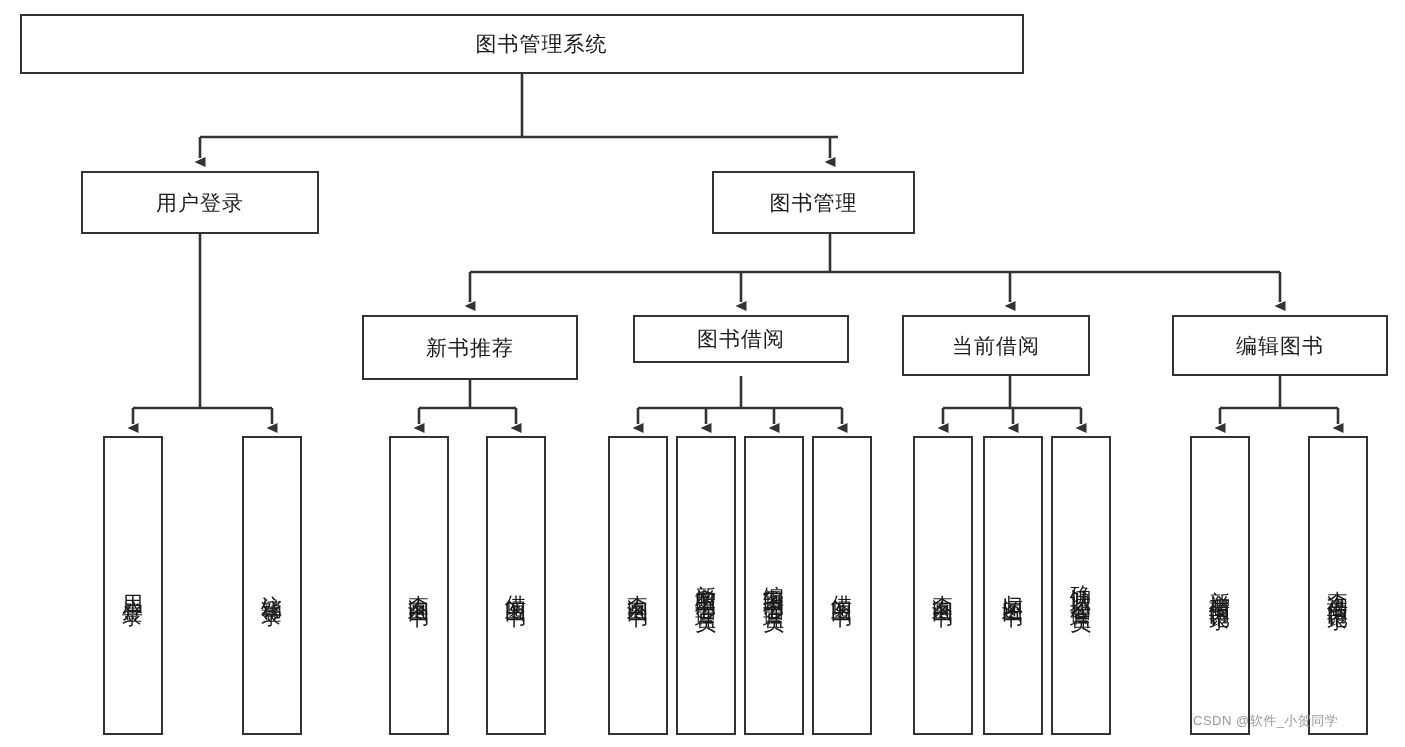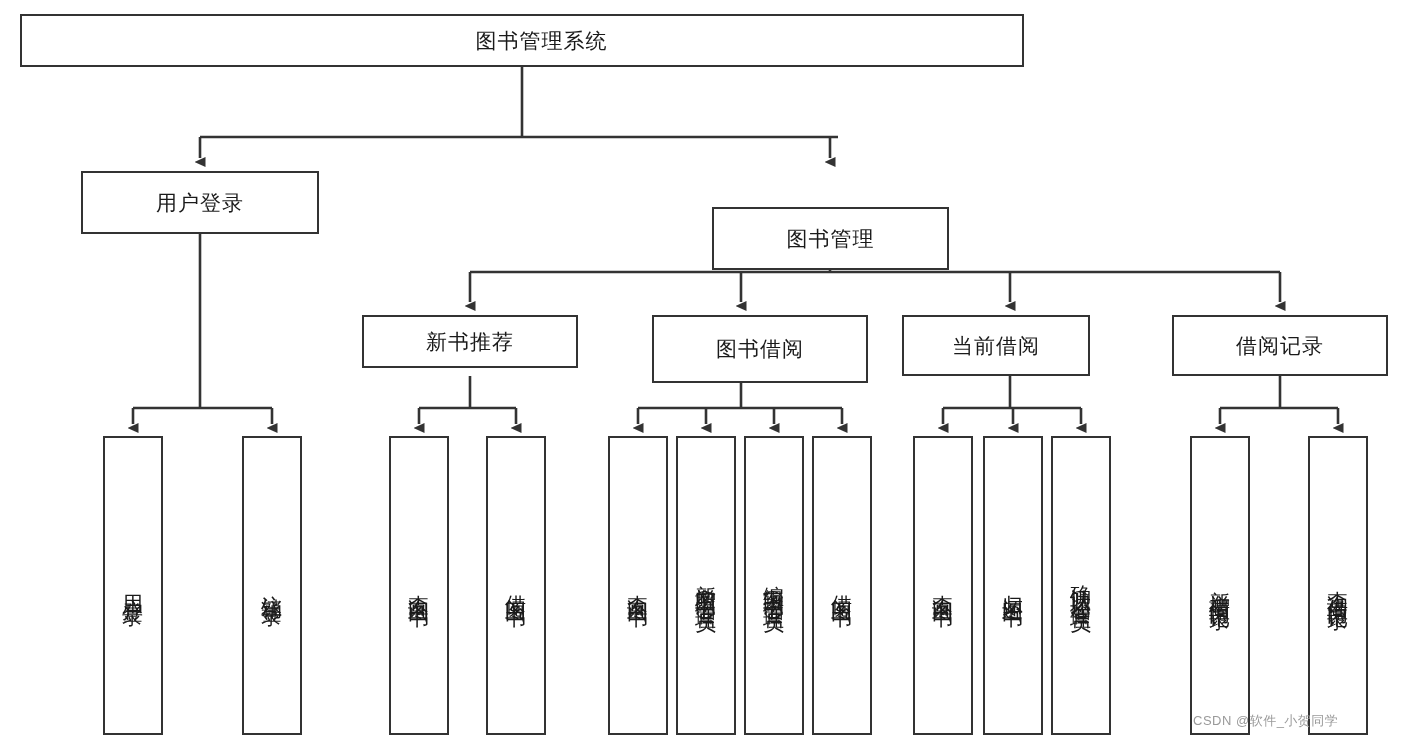--- a/index.html
+++ b/index.html
@@ -113,40 +113,40 @@
       <path d="M1081,408 L1081,424" marker-end="url(#arrow)"></path>
 
       <path d="M1280,376 L1280,408"></path>
       <path d="M1220,408 L1338,408"></path>
       <path d="M1220,408 L1220,424" marker-end="url(#arrow)"></path>
       <path d="M1338,408 L1338,424" marker-end="url(#arrow)"></path>
     </g>
   </svg>
 
   <div id="nodes">
-      <div class="node horiz" style="left: 20px; top: 14px; width: 1004px; height: 53px; padding-left: 39px;">
+      <div class="node horiz" style="left: 20px; top: 14px; width: 1004px; height: 60px; padding-left: 39px;">
         <span class="lbl">图书管理系统</span>
       </div>
       <div class="node horiz" style="left: 81px; top: 171px; width: 238px; height: 63px;">
         <span class="lbl">用户登录</span>
       </div>
-      <div class="node horiz" style="left: 712px; top: 171px; width: 237px; height: 63px; margin-top: 36px;">
+      <div class="node horiz" style="left: 712px; top: 171px; width: 203px; height: 63px;">
         <span class="lbl">图书管理</span>
       </div>
-      <div class="node horiz" style="left: 362px; top: 315px; width: 216px; height: 53px;">
+      <div class="node horiz" style="left: 362px; top: 315px; width: 216px; height: 65px;">
         <span class="lbl">新书推荐</span>
       </div>
-      <div class="node horiz" style="left: 633px; top: 315px; width: 216px; height: 68px; margin-left: 19px;">
+      <div class="node horiz" style="left: 633px; top: 315px; width: 216px; height: 48px;">
         <span class="lbl">图书借阅</span>
       </div>
       <div class="node horiz" style="left: 902px; top: 315px; width: 188px; height: 61px;">
         <span class="lbl">当前借阅</span>
       </div>
       <div class="node horiz" style="left: 1172px; top: 315px; width: 216px; height: 61px;">
-        <span class="lbl">借阅记录</span>
+        <span class="lbl">编辑图书</span>
       </div>
       <div class="node vert" style="left: 103px; top: 436px; width: 60px; height: 299px;">
         <span class="lbl">用户登录</span>
       </div>
       <div class="node vert" style="left: 242px; top: 436px; width: 60px; height: 299px;">
         <span class="lbl">注销登录</span>
       </div>
       <div class="node vert" style="left: 389px; top: 436px; width: 60px; height: 299px;">
         <span class="lbl">查询图书</span>
       </div>

